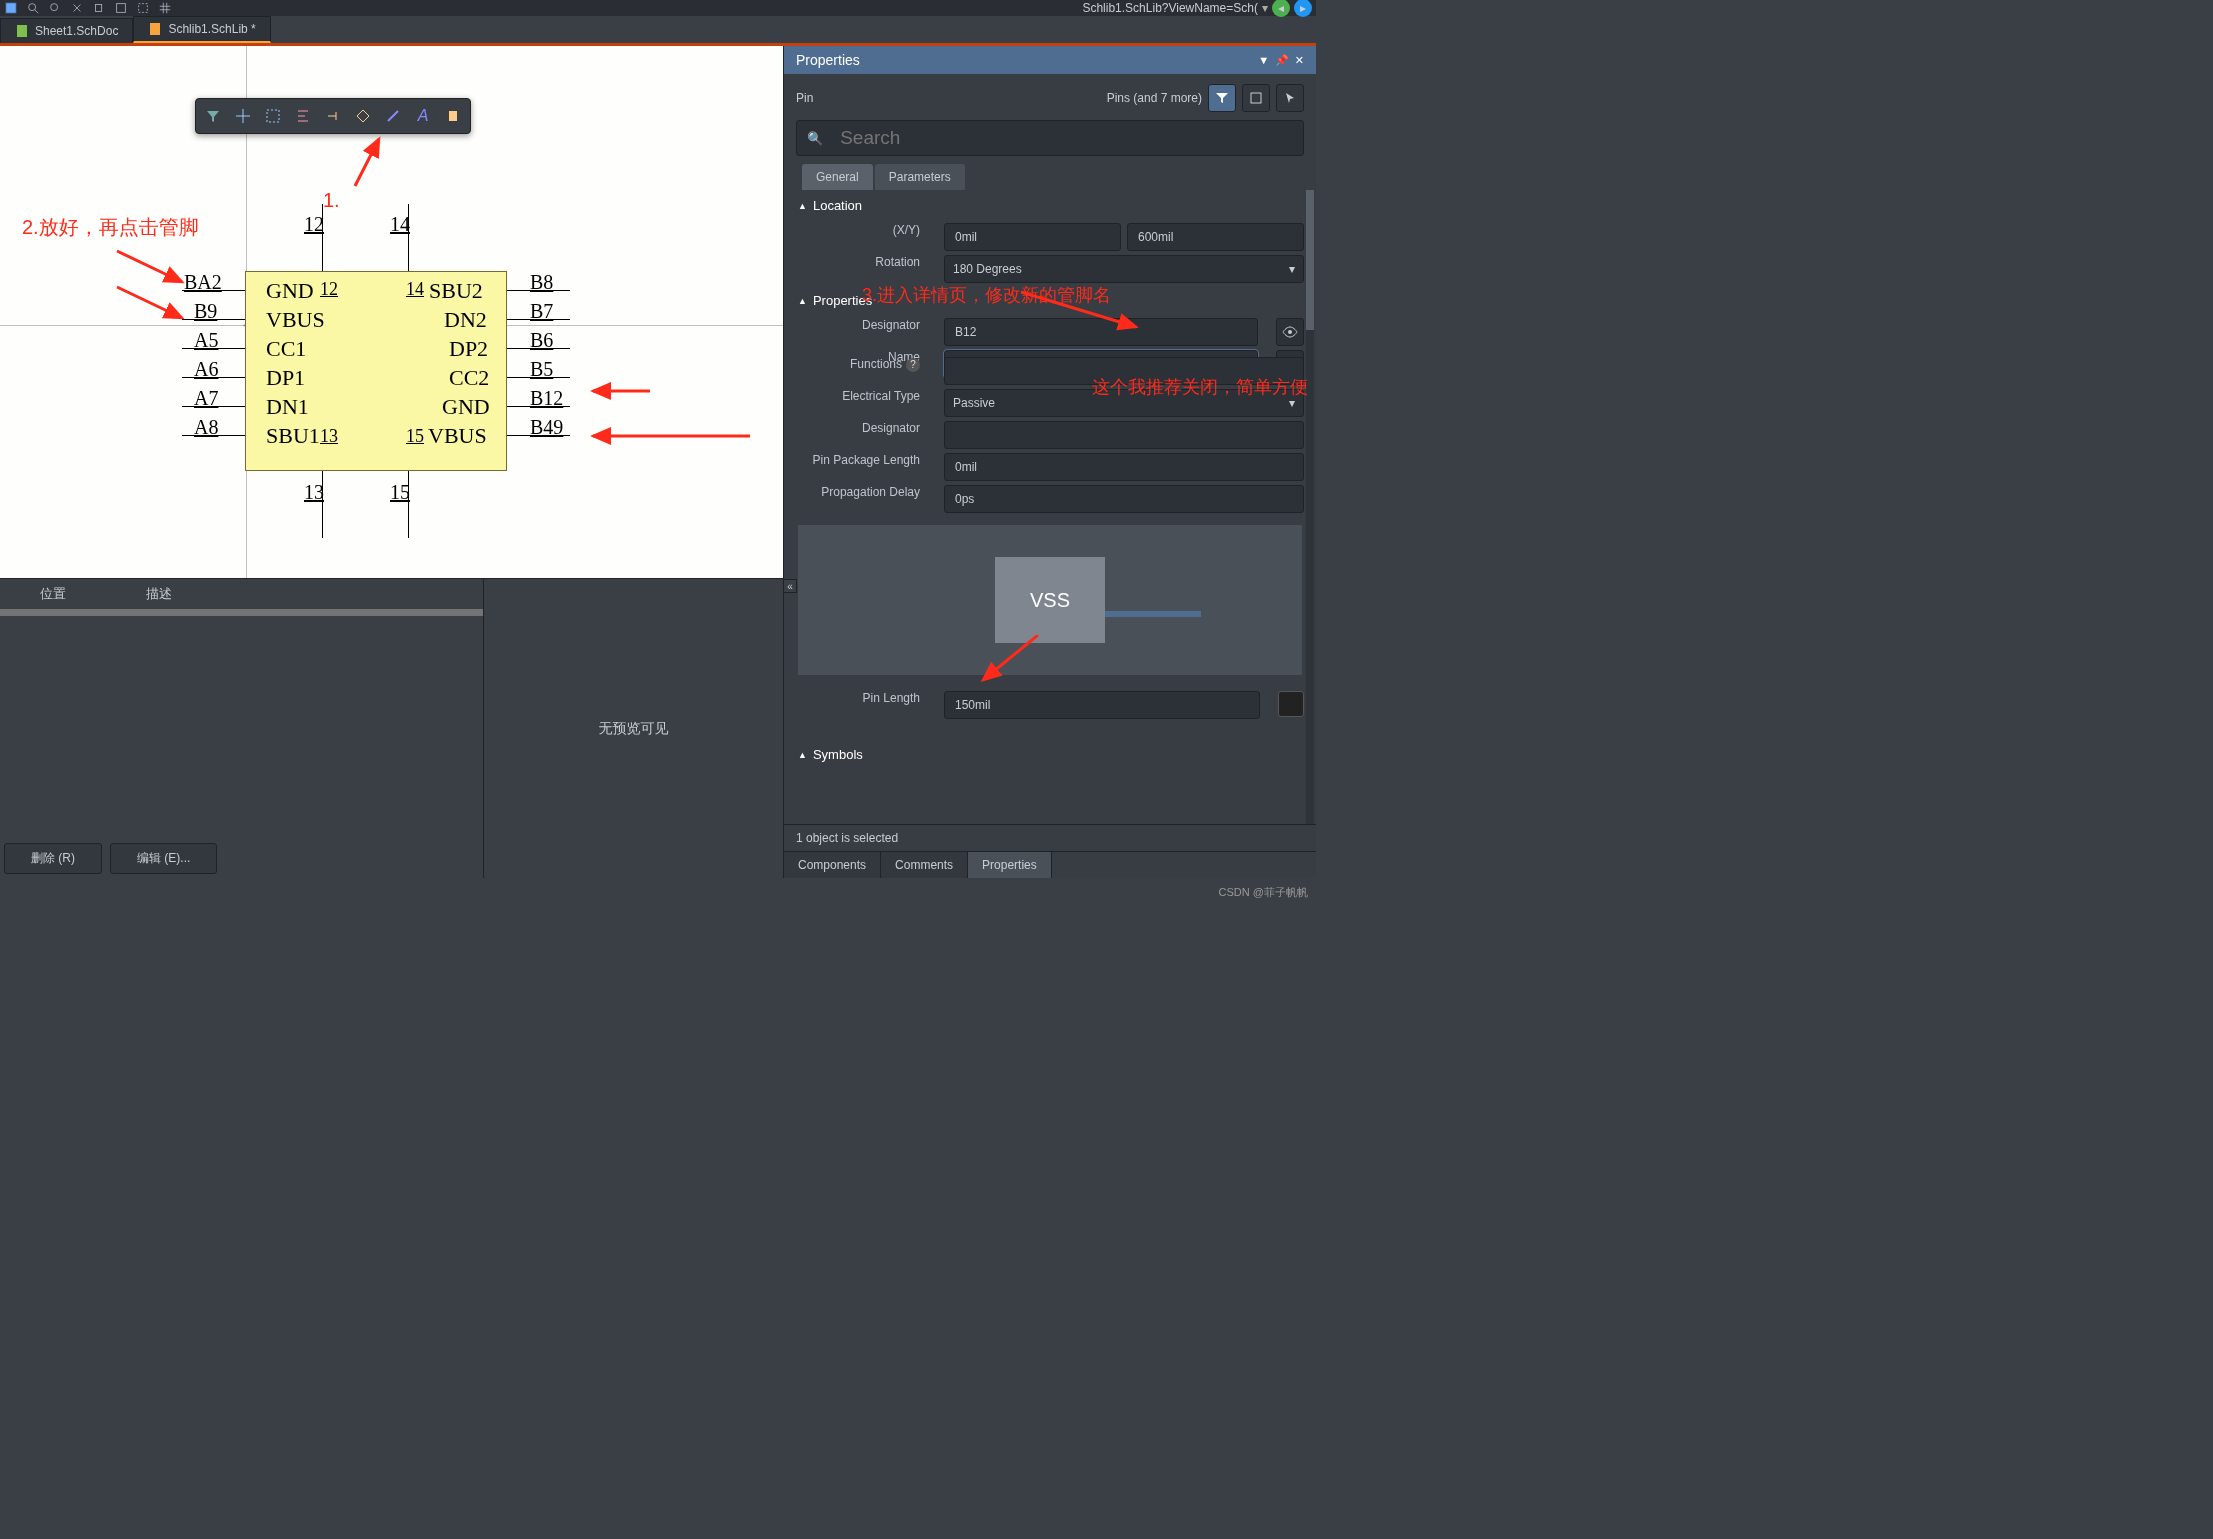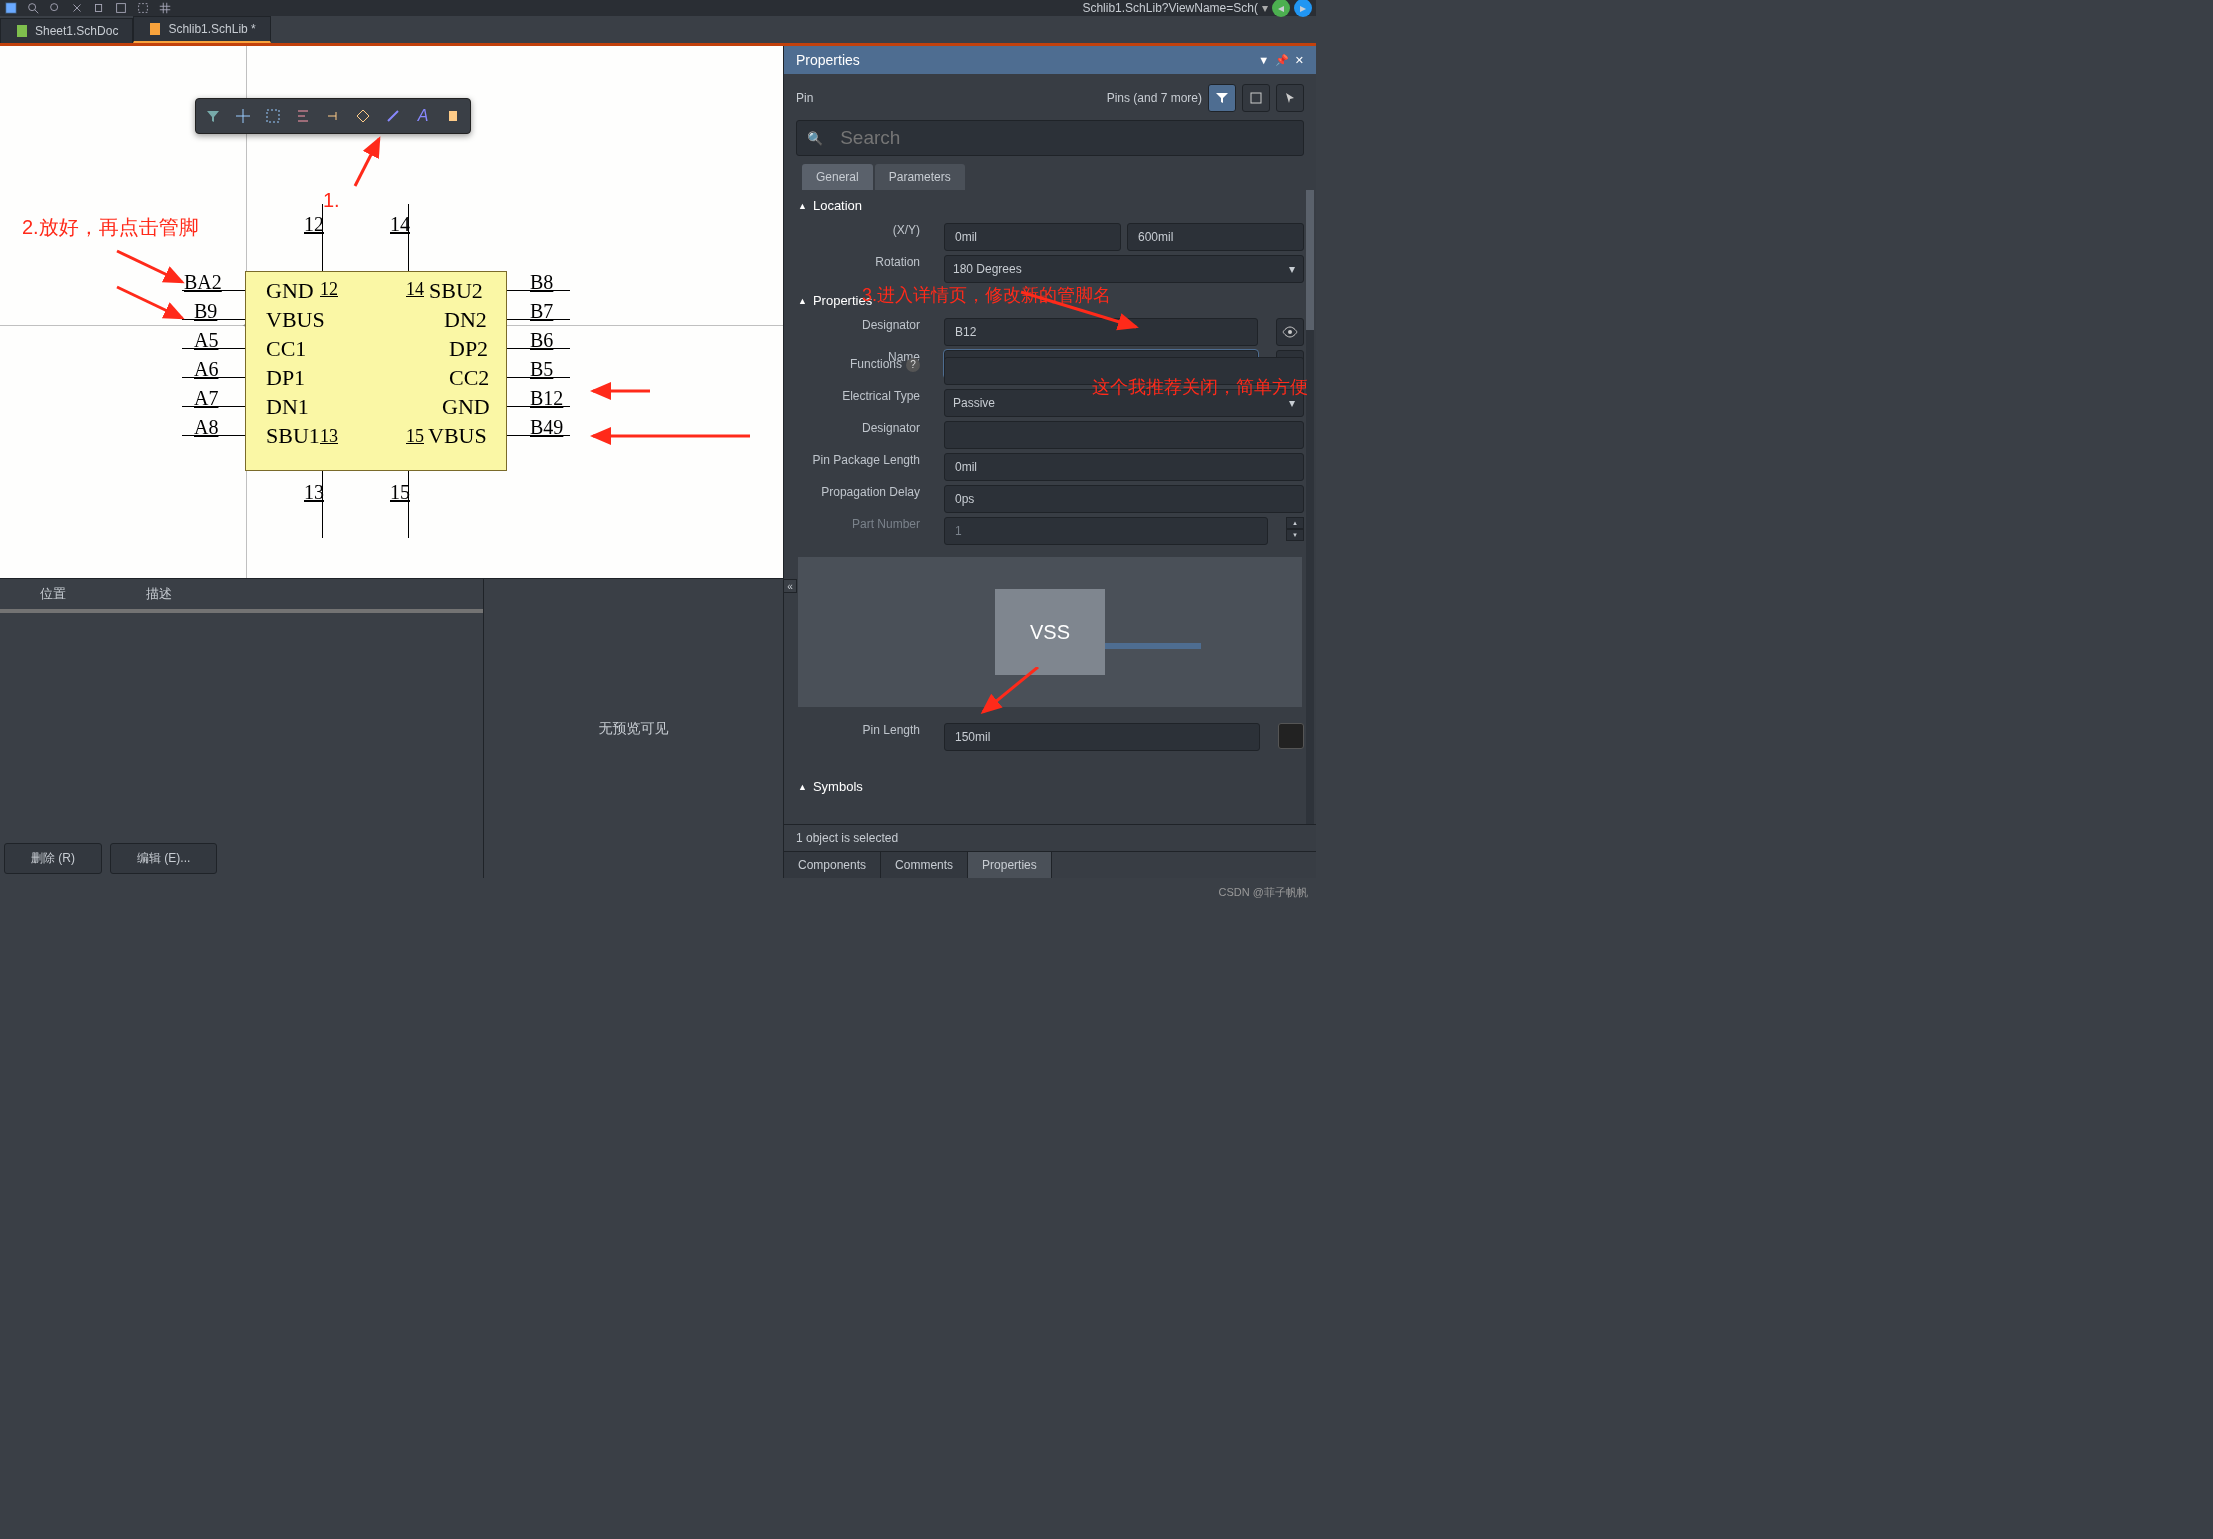--- a/index.html
+++ b/index.html
@@ -31,21 +31,21 @@
   .comp-text { position: absolute; font-family: "Times New Roman", serif; font-size: 22px; color: #000; }
   .pin-line { position: absolute; background: #000; height: 1px; }
   .pin-vline { position: absolute; background: #000; width: 1px; }
   .pin-label { position: absolute; font-family: "Times New Roman", serif; font-size: 20px; color: #000; text-decoration: underline; text-decoration-color:#000; }
   .inner-num { position: absolute; font-family:"Times New Roman",serif; font-size:18px; color:#000; text-decoration:underline; }
   
   .anno-red { position: absolute; color: #ff2a1a; font-size: 20px; font-weight: 500; }
   .red-arrow { position: absolute; }
   .lower-panel { height: 300px; background: #3a3f46; border-top: 1px solid #1f2328; display: flex; position: relative; }
   .lower-left { width: 484px; border-right: 1px solid #1f2328; }
-  .lh { display: flex; border-bottom: 4px solid #737373; }
+  .lh { display: flex; border-bottom: 7px solid #737373; }
   .lh-col { padding: 6px 40px; font-size: 13px; color: #c8cdd3; }
   .lower-right { flex: 1; display: flex; align-items: center; justify-content: center; color: #c8cdd3; font-size: 14px; }
   .lower-btns { position: absolute; bottom: 4px; left: 4px; display: flex; gap: 8px; }
   .btn { background: #33383f; border: 1px solid #1f2328; padding: 6px 26px; border-radius: 3px; color: #c8cdd3; font-size: 12px; }
   .collapse-handle { position:absolute; top:0; right:-14px; width:14px; height:14px; background:#3a3f46; border:1px solid #1f2328; display:flex; align-items:center; justify-content:center; font-size:10px; }
 
   .right { flex: 1; background: #383d44; display: flex; flex-direction: column; border-left: 1px solid #1f2328; }
   .panel-header { background: #4e6d91; color: #fff; padding: 6px 12px; font-size: 14px; display: flex; justify-content: space-between; align-items: center; }
   .panel-header .hicons { display: flex; gap: 6px; font-size: 11px; }
   .subbar { background: #383d44; padding: 10px 12px 6px; display: flex; justify-content: space-between; align-items: center; font-size: 12px; }
@@ -397,28 +397,20 @@
         <input class="form-input" style="">
       </div>
       <div class="form-row">
         <div class="form-label">Pin Package Length</div>
         <input class="form-input" value="0mil" style="">
       </div>
       <div class="form-row">
         <div class="form-label">Propagation Delay</div>
         <input class="form-input" value="0ps" style="">
       </div>
-      <div class="form-row">
-        <div class="form-label dim">Part Number</div>
-        <input class="form-input" style="color: rgb(122, 130, 139);" value="1">
-        <div class="spinner-ctrl">
-            <div>▴</div>
-            <div>▾</div>
-          </div>
-      </div>
 
       <div class="preview-box">
         <div class="comp-preview">
             <span>VSS</span>
           </div>
         <svg style="position:absolute; left:180px; top:110px" width="80" height="50">
             <line x1="60" y1="0" x2="5" y2="45" stroke="#ff2a1a" stroke-width="3" marker-end="url(#ah1)"></line>
           </svg>
       </div>
 

